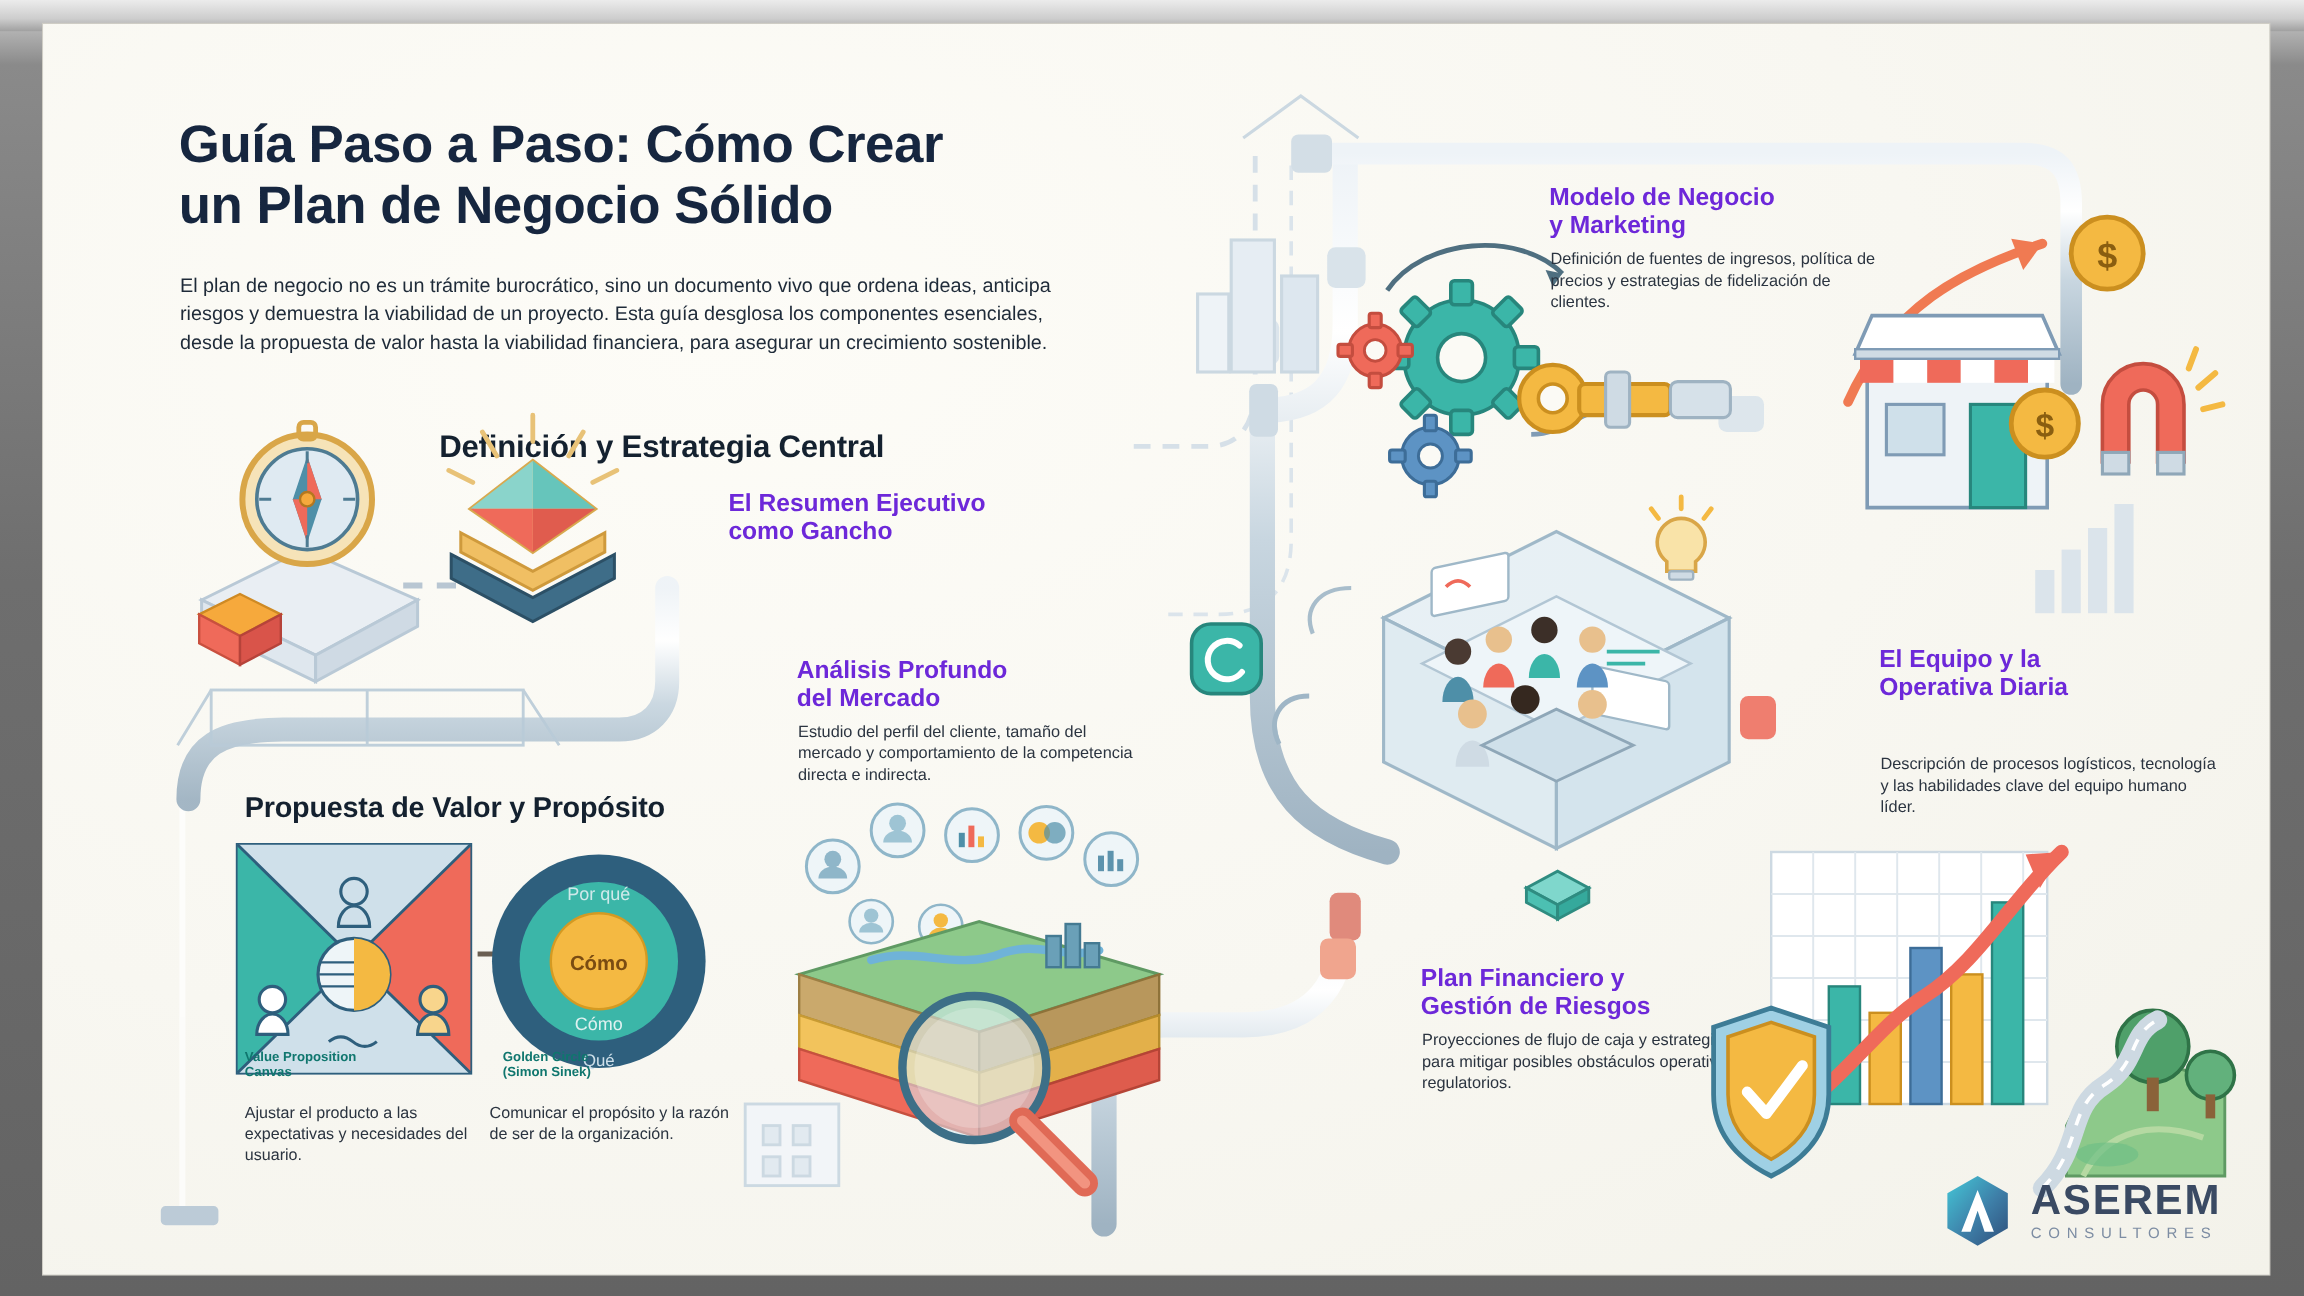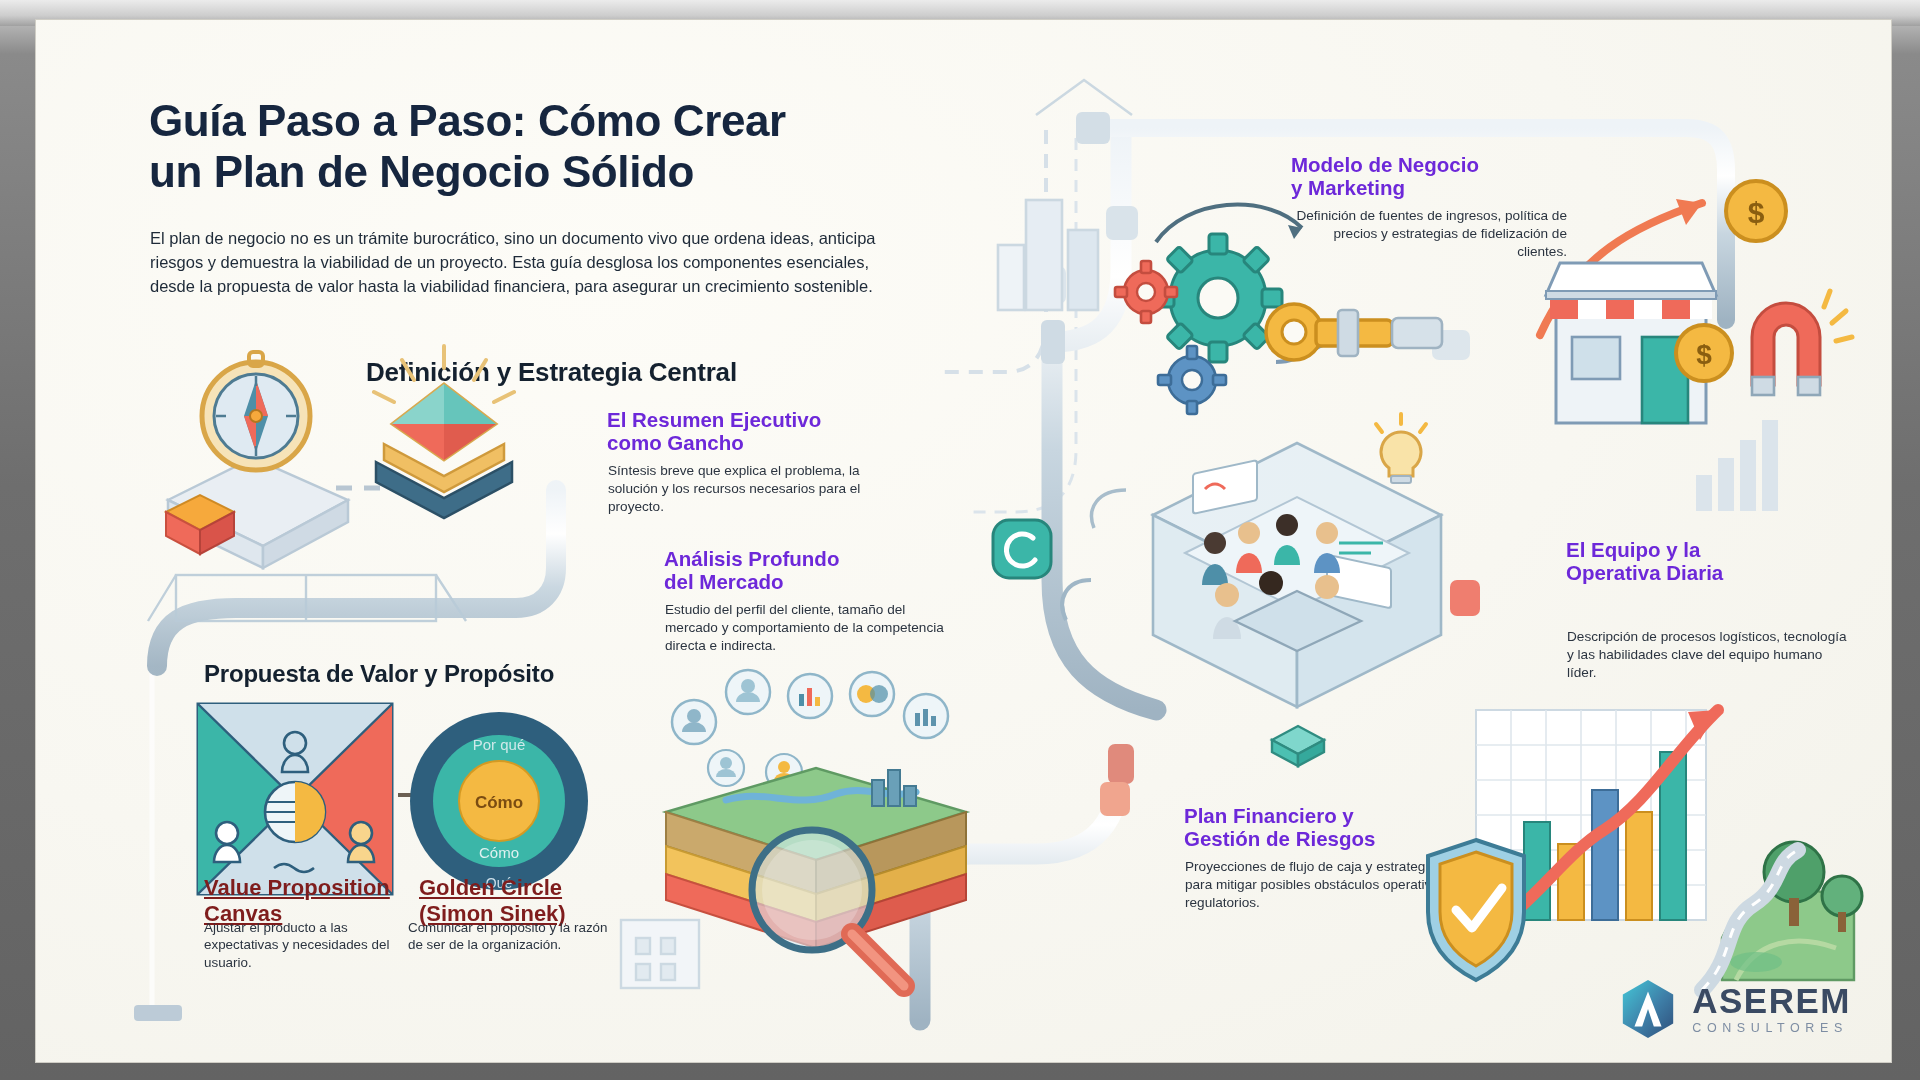--- a/index.html
+++ b/index.html
@@ -52,21 +52,21 @@
   .blk-title{
     position:absolute;
     font-size:20.5px; font-weight:bold; line-height:1.14; color:#6d28d9;
   }
   .blk-body{
     position:absolute;
     font-size:13.6px; line-height:1.33; color:#2b3440;
   }
   .cap-title{
     position:absolute;
-    font-size:22px; font-weight:bold; line-height:1.16; color:#7f1d1d;text-decoration:underline;
+    font-size:11px; font-weight:bold; line-height:1.16; color:#0f766e;
   }
   .cap-body{
     position:absolute;
     font-size:13.4px; line-height:1.3; color:#2b3440;
   }
   .cap-center{ }
 
   
   .art{ position:absolute; }
   svg{ display:block; overflow:visible; }
@@ -218,21 +218,20 @@
     <path d="M140,84 L88,120 L88,84 Z" fill="#e05c4e"></path>
 
     <path d="M28,104 L88,136 L148,104 L148,120 L88,152 L28,120 Z" fill="#f0bf63" stroke="#cf9a3c" stroke-width="2.5"></path>
     <path d="M20,122 L88,158 L156,122 L156,142 L88,178 L20,142 Z" fill="#3e6d88" stroke="#2c5066" stroke-width="2.5"></path>
   </svg>
 
   <div class="blk-title" style="left:571px; top:388px; width:290px;">
     <span>El Resumen Ejecutivo</span><br>
     <span>como Gancho</span>
   </div>
-  <div class="blk-body" style="left:572px; top:442px; width:290px;">Síntesis breve que explica el problema, la solución y los recursos necesarios para el proyecto.</div>
 
   <div class="blk-title" style="left:628px; top:527px; width:290px;">
     <span>Análisis Profundo</span><br>
     <span>del Mercado</span>
   </div>
   <div class="blk-body" style="left:629px; top:581px; width:285px;">Estudio del perfil del cliente, tamaño del mercado y comportamiento de la competencia directa e indirecta.</div>
 
   <svg class="art" style="left:600px; top:640px; width:360px; height:300px;">
 
     <g>
@@ -400,21 +399,21 @@
       <rect x="200" y="140" width="76" height="26" rx="5" fill="#f4b942" stroke="#cb8f1f" stroke-width="3.5"></rect>
       <rect x="222" y="130" width="20" height="46" rx="4" fill="#cfdbe4" stroke="#9fb3c2" stroke-width="2.6"></rect>
       <rect x="276" y="138" width="50" height="30" rx="6" fill="#d6e1e9" stroke="#9fb3c2" stroke-width="2.6"></rect>
     </g>
   </svg>
 
   <div class="blk-title" style="left:1255px; top:133px; width:280px;">
     <span>Modelo de Negocio</span><br>
     <span>y Marketing</span>
   </div>
-  <div class="blk-body" style="left:1256px; top:187px; width:275px;text-align:right;">Definición de fuentes de ingresos, política de precios y estrategias de fidelización de clientes.</div>
+  <div class="blk-body" style="left:1256px; top:187px; width:275px;">Definición de fuentes de ingresos, política de precios y estrategias de fidelización de clientes.</div>
 
   <svg class="art" style="left:1480px; top:165px; width:360px; height:260px;">
 
     <path d="M24,150 C60,70 120,40 186,18" stroke="#f07a52" stroke-width="8" fill="none" stroke-linecap="round"></path>
     <path d="M186,18 l-26,-4 l10,26 z" fill="#f07a52"></path>
 
     <circle cx="240" cy="26" r="30" fill="#f4b942" stroke="#cb8f1f" stroke-width="4"></circle>
     <text x="240" y="38" text-anchor="middle" font-size="30" font-weight="bold" fill="#8a5e10" font-family="Liberation Sans, sans-serif">$</text>
 
     <path d="M40,110 L190,110 L190,238 L40,238 Z" fill="#eef3f7" stroke="#7f9bb5" stroke-width="3"></path>

